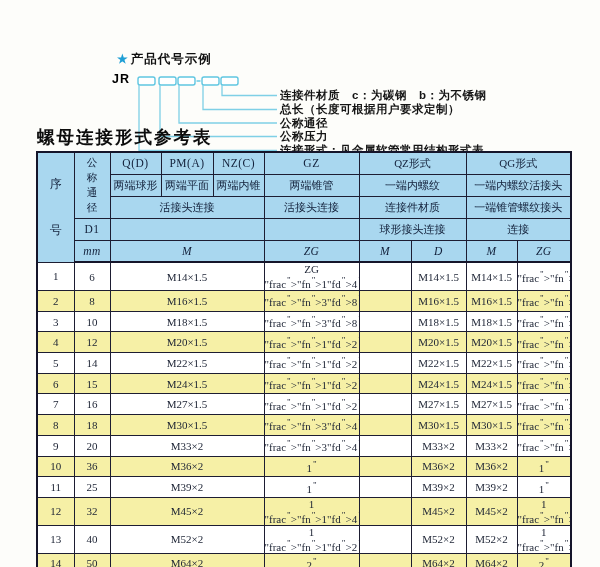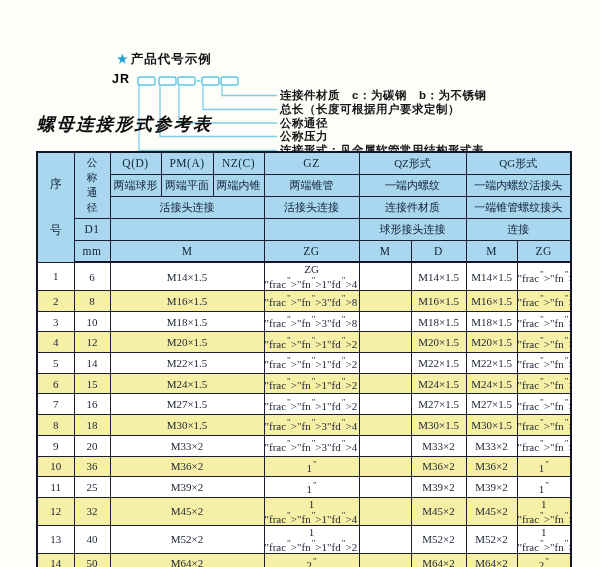--- a/index.html
+++ b/index.html
@@ -26,44 +26,44 @@
     font-size:12.5px;font-weight:bold;color:#000000;letter-spacing:1px;
   }
   .diag-label{
     position:absolute;left:280px;
     font-size:11.5px;font-weight:bold;color:#151515;
     white-space:nowrap;line-height:13px;letter-spacing:0.5px;
   }
 
   
   .table-title{
-    position:absolute;left:37px;top:112px;
+    position:absolute;left:37px;top:125px;
     font-family:"Liberation Serif", serif;
-    font-size:17.5px;font-weight:bold;font-style:italic;
+    font-size:17.5px;font-weight:bold;
     color:#0d0d0d;letter-spacing:2px;
   }
 
   
   table.ref{
     position:absolute;left:36px;top:151px;
     border-collapse:collapse;table-layout:fixed;
     width:534px;
     font-family:"Liberation Serif", serif;
     font-size:11px;color:#1b2233;
     border:2px solid #15152a;
   }
   table.ref th, table.ref td{
     border:1px solid #1d1d32;
     text-align:center;vertical-align:middle;
     padding:0;overflow:hidden;
     font-weight:normal;
   }
   thead tr{height:22px;}
   thead th{background:var(--header-bg,#a9d7ef);font-size:11px;color:#12203a;}
-  thead tr:last-child th{border-bottom:2px solid #15152a;}
+  thead tr:last-child th{border-bottom:2px solid #15152a;font-style:italic;}
   th.latin{font-size:11.5px;letter-spacing:0.5px;}
   tbody tr{height:20.7px;background:#ffffff;}
   tbody tr.alt{background:var(--row-alt-bg,#f6f0a6);}
   .v-serial{font-size:12px;line-height:46px;}
   .v-dn{font-size:10.5px;line-height:15px;letter-spacing:0;}
   .inch{font-size:9px;vertical-align:5px;margin-left:1px;}
 </style>
 </head>
 <body>
 

